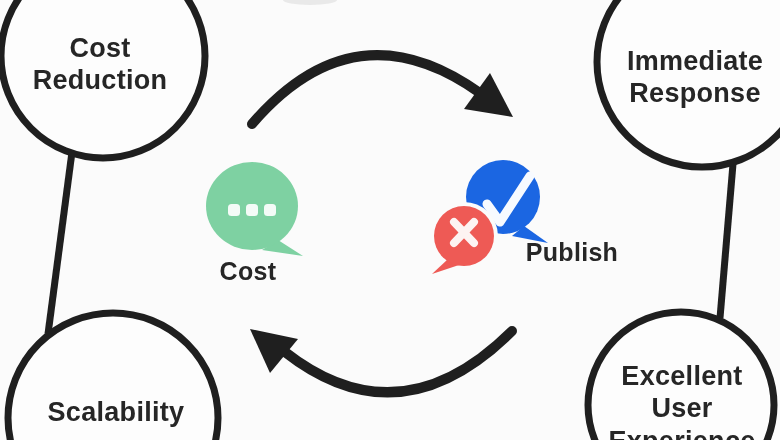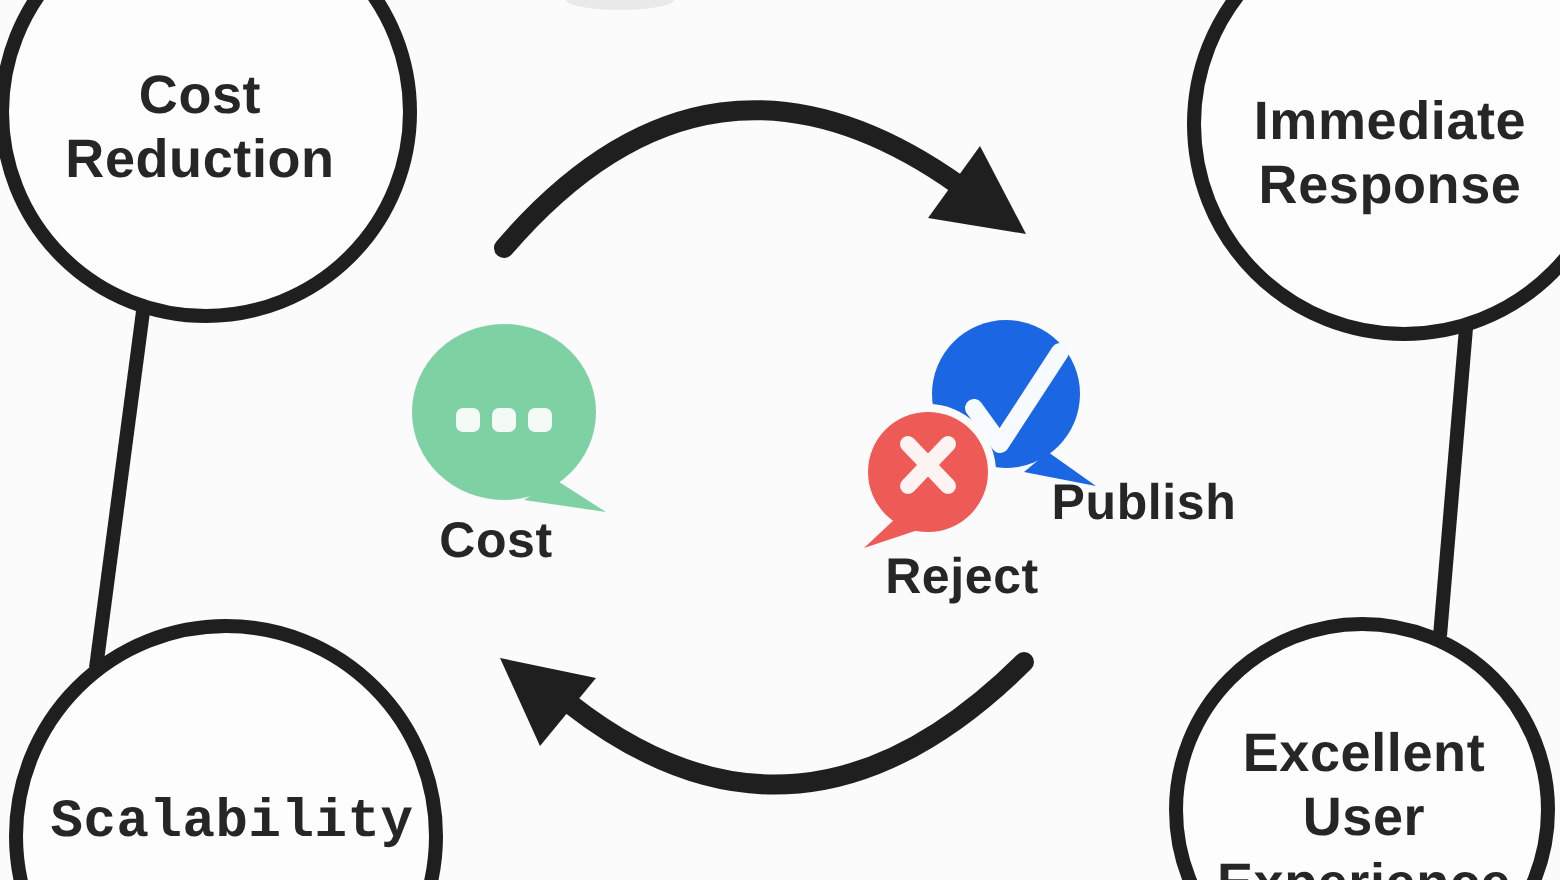--- a/index.html
+++ b/index.html
@@ -72,23 +72,22 @@
         <line x1="454" y1="222" x2="474" y2="243"></line>
         <line x1="474" y1="222" x2="454" y2="243"></line>
       </g>
     </g>
   </svg>
 
   <div class="label circle-label" style="left:100px; top:64px; width:170px;">Cost Reduction</div>
 
   <div class="label circle-label" style="left:695px; top:77px; width:178px;">Immediate Response</div>
 
-  <div class="label circle-label" style="left:116px; top:412px; width:210px;font-family:Liberation Mono, monospace;">Scalability</div>
+  <div class="label circle-label" style="left:116px; top:412px; width:210px;">Scalability</div>
 
   <div class="label circle-label" style="left:682px; top:409px; width:175px;">Excellent User Experience</div>
 
   <div class="label bubble-label" style="left:248px; top:271px;">Cost</div>
 
   <div class="label bubble-label" style="left:572px; top:252px;">Publish</div>
 
-  <div class="label bubble-label" style="left:481px; top:289px;">Reject</div>
 
 </div>
 
 </body></html>

